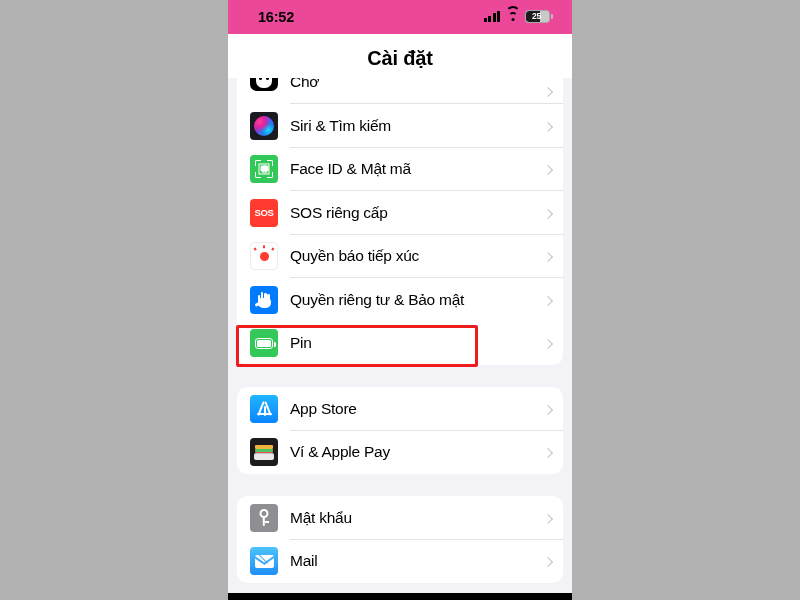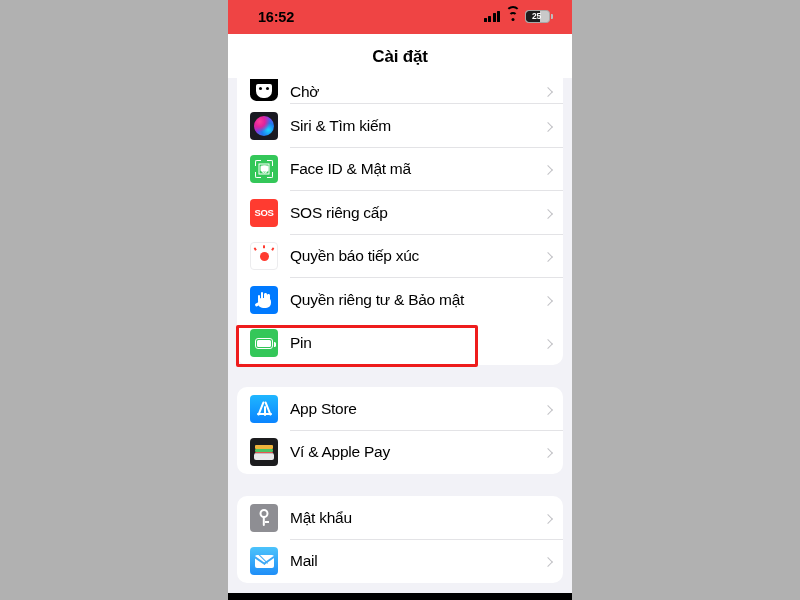--- a/index.html
+++ b/index.html
@@ -19,21 +19,21 @@
     position: absolute;
     left: 228px; top: 0;
     width: 344px; height: 600px;
     background: #f2f2f7;
     overflow: hidden;
   }
   
   #statusbar {
     position: absolute; top: 0; left: 0;
     width: 344px; height: 34px;
-    background: #ef4444;
+    background: #ec4899;
   }
   #clock {
     position: absolute; left: 30px; top: 9px;
     font-size: 14.5px; font-weight: bold;
     color: #000; letter-spacing: -0.2px;
   }
   #statusright {
     position: absolute; right: 22px; top: 10px;
     display: flex; align-items: center; gap: 5px;
   }
@@ -82,21 +82,21 @@
   }
   
   #navbar {
     position: absolute; top: 34px; left: 0;
     width: 344px; height: 44px;
     background: #ffffff;
   }
   #navtitle {
     position: absolute; left: 0; right: 0; top: 13px;
     text-align: center;
-    font-size: 17px; font-weight: bold; color: #000;
+    font-size: 20px; font-weight: bold; color: #000;
     letter-spacing: -0.2px;
   }
   
   #content {
     position: absolute; top: 78px; left: 0;
     width: 344px; height: 515px;
     background: #f2f2f7;
   }
   .card {
     margin: 0 9px;
@@ -105,21 +105,21 @@
     overflow: hidden;
   }
   .card.clipped-top { border-radius: 0 0 10px 10px; margin-top: 0; }
   .gap { height: 22px; }
   .row {
     position: relative;
     display: flex; align-items: center;
     height: 43.5px;
     padding-left: 13px;
   }
-  .row.clipped { height: 26px; align-items: flex-end; padding-bottom: 3px; }
+  .row.clipped { height: 26px; align-items: flex-end; padding-bottom: 13px; }
   .row .sep {
     position: absolute; left: 53px; right: 0; bottom: 0;
     height: 1px; background: #e3e3e6;
   }
   .row:last-child .sep { display: none; }
   .ico {
     position: relative;
     width: 28px; height: 28px;
     border-radius: 4px;
     flex: 0 0 28px;

